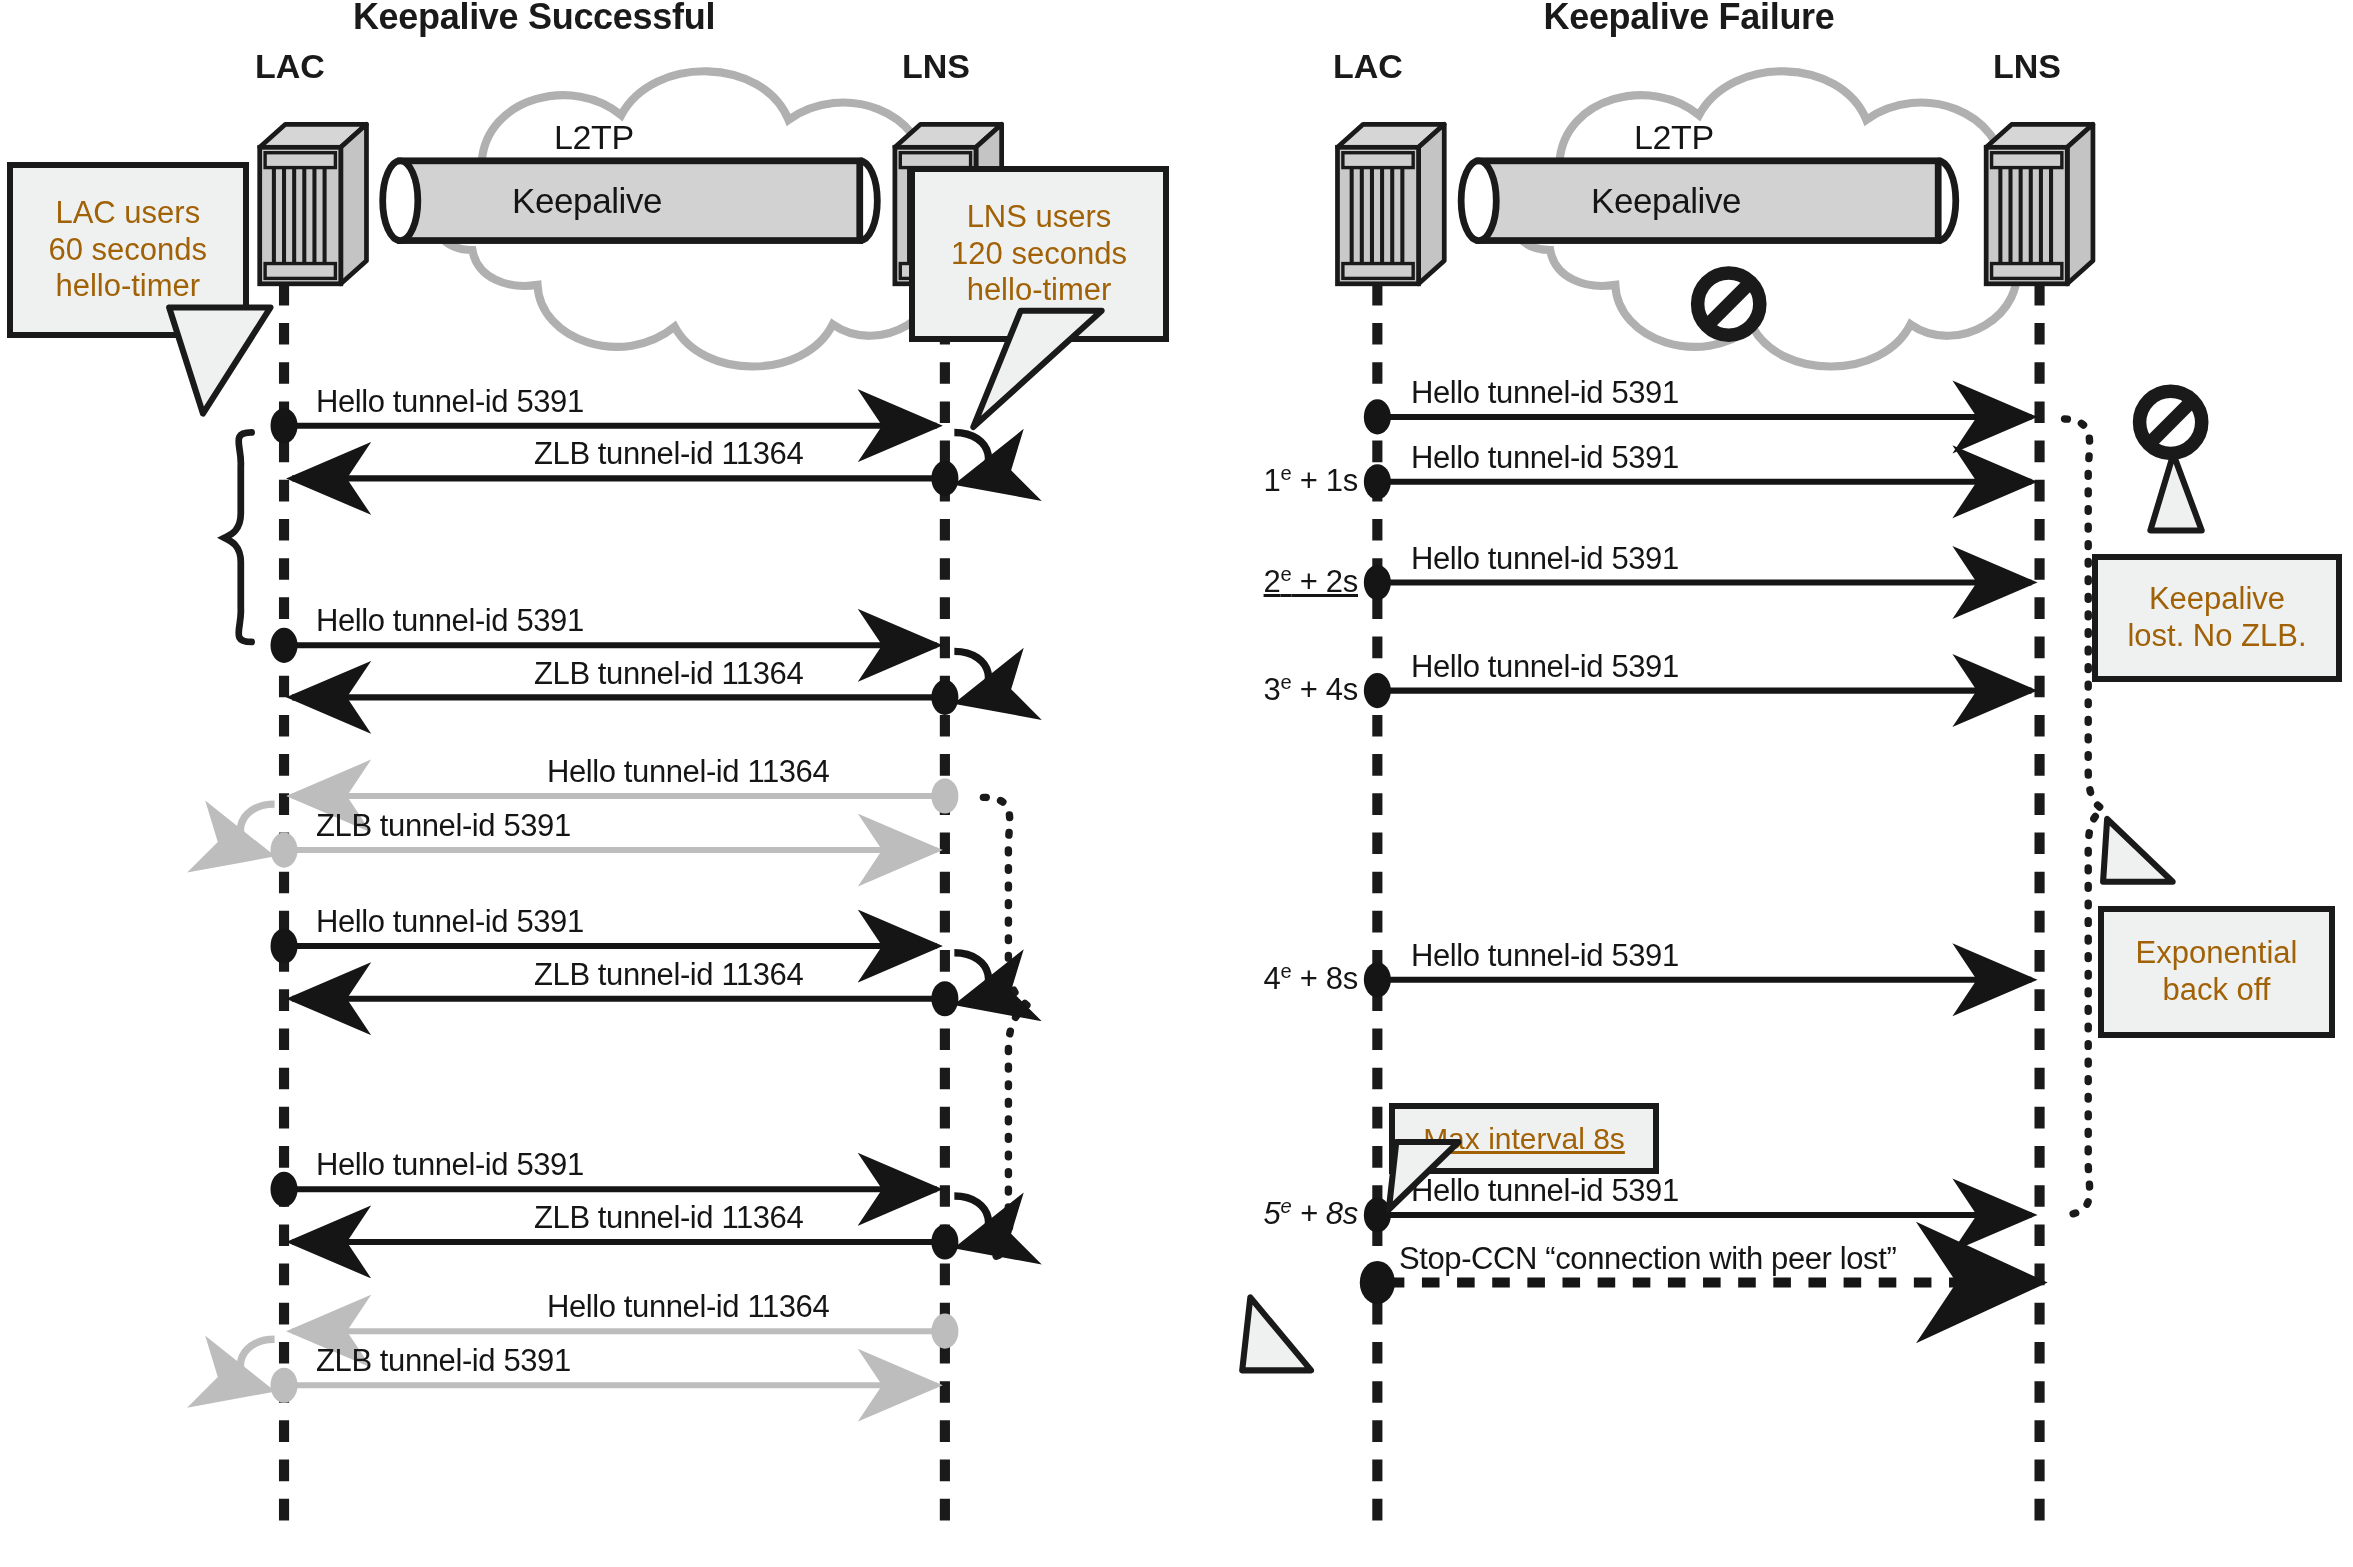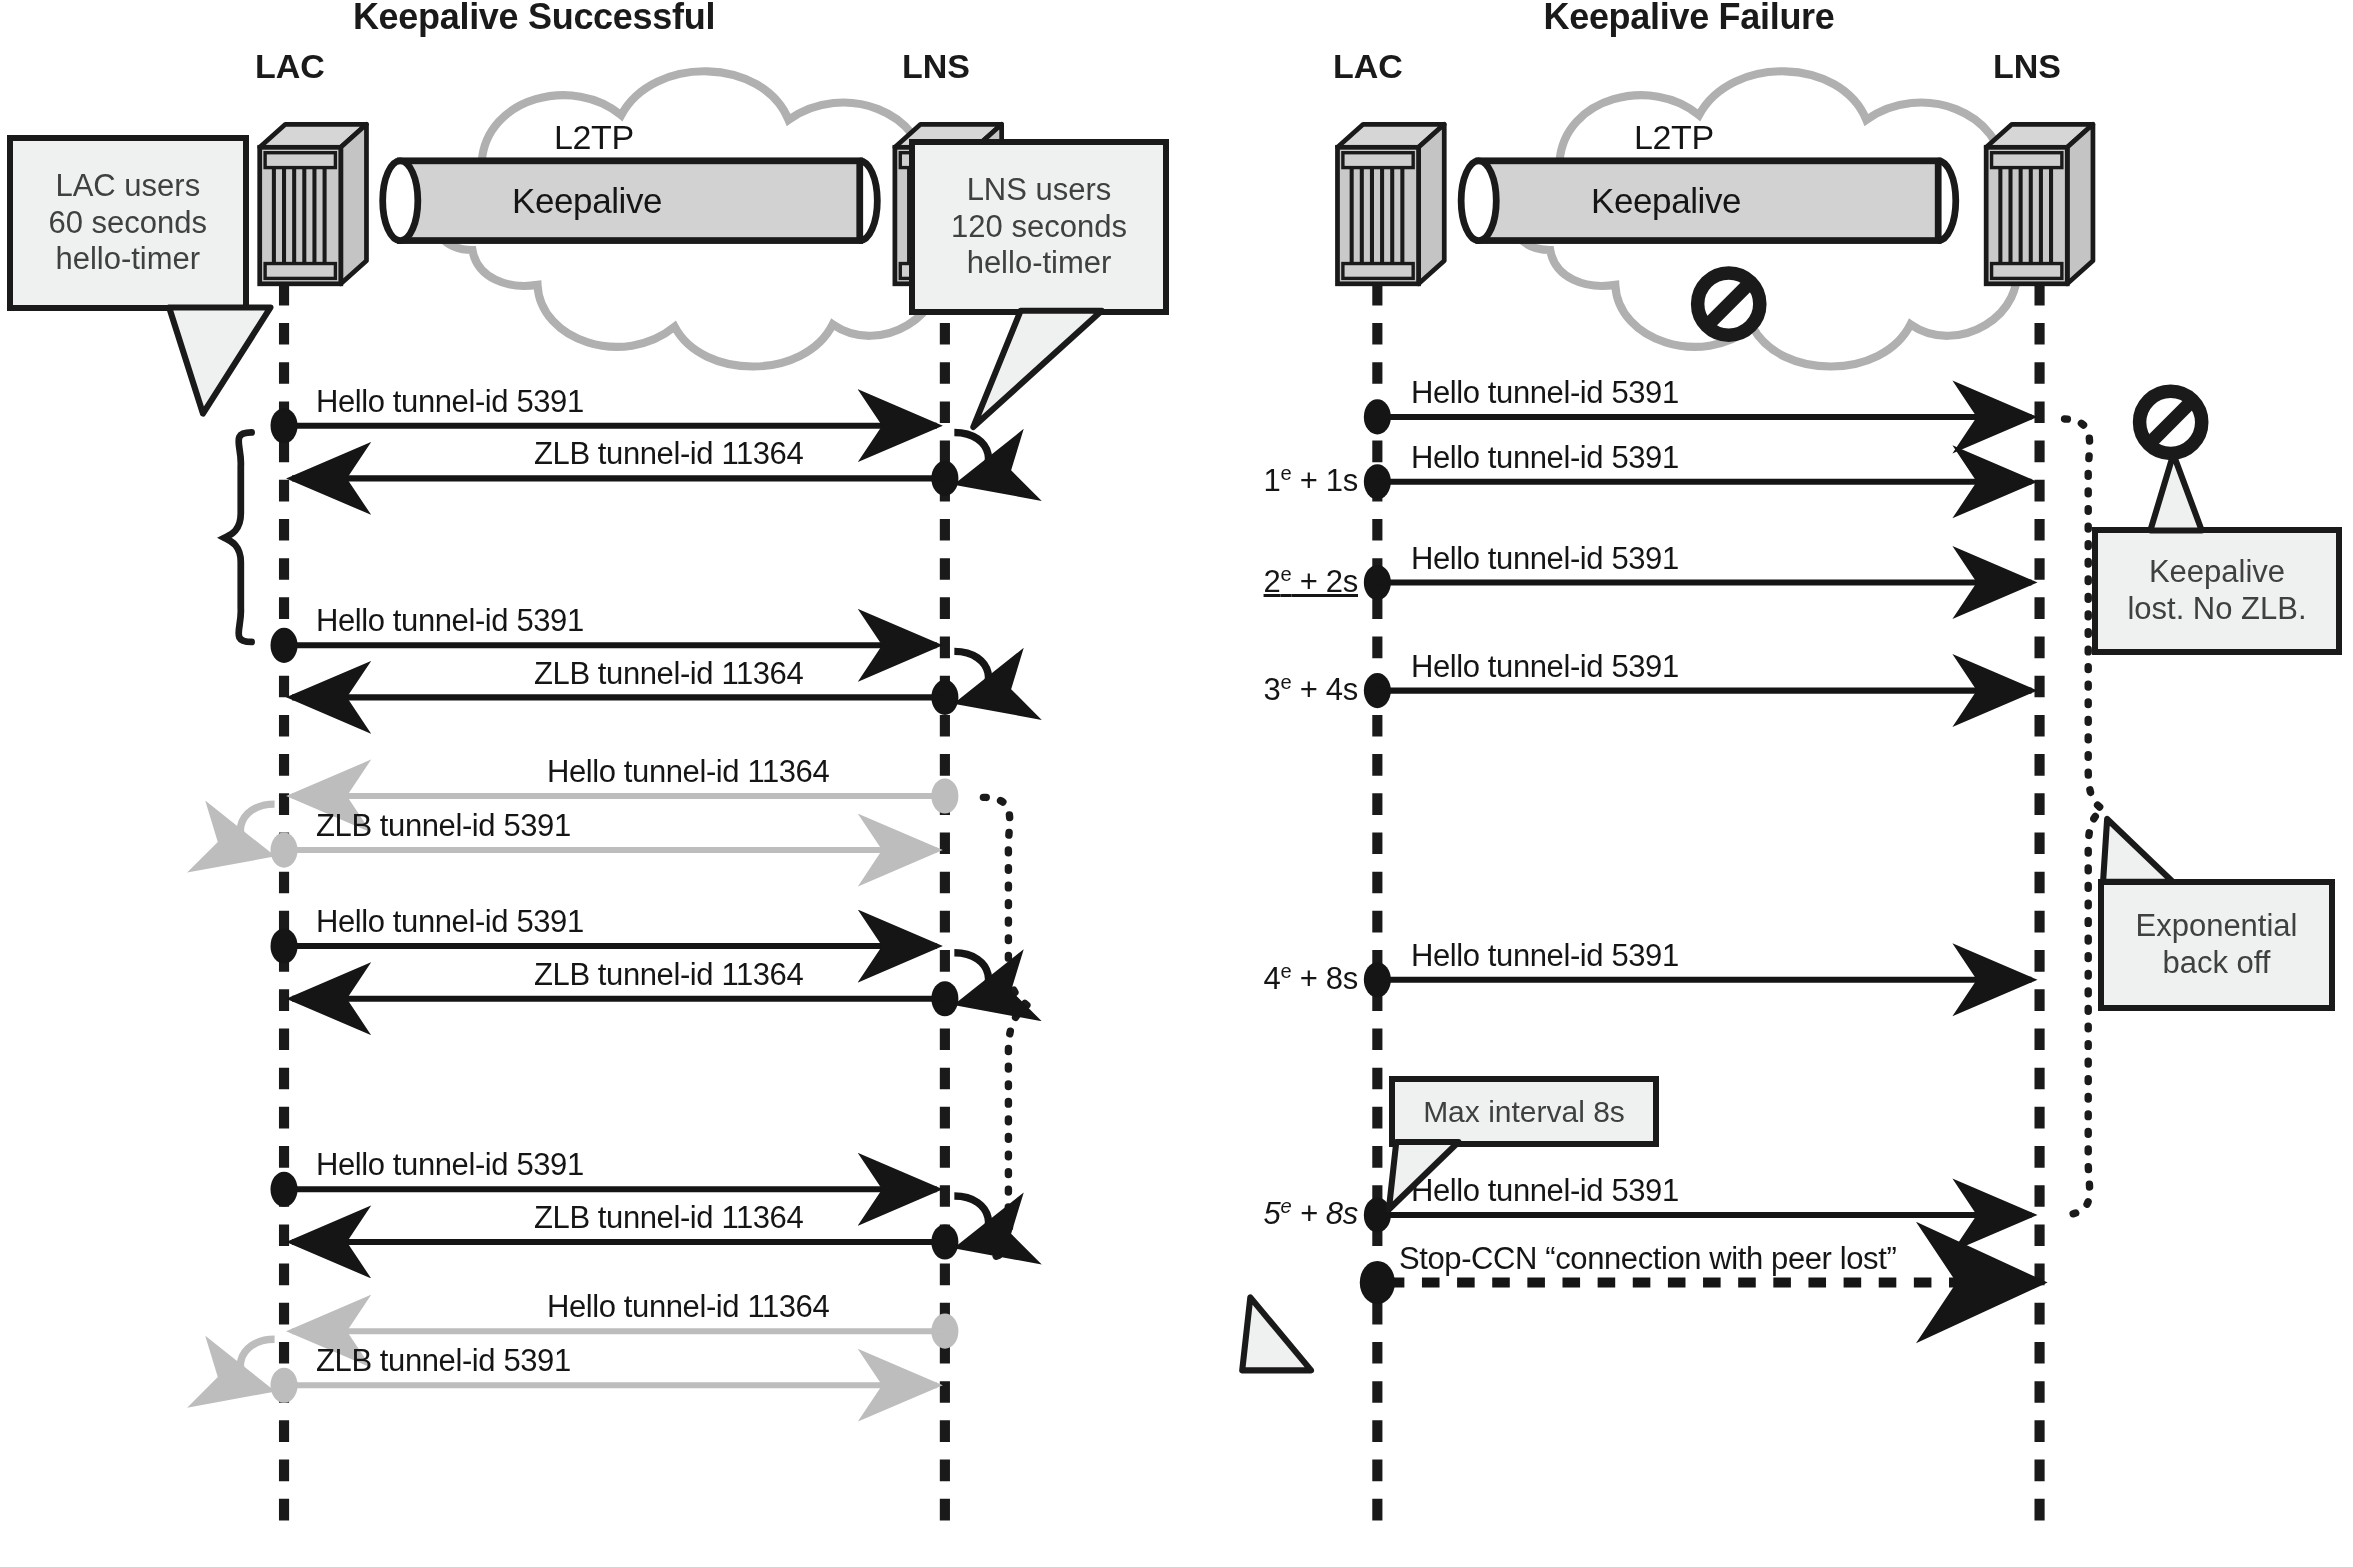--- a/index.html
+++ b/index.html
@@ -45,31 +45,32 @@
     color: #151515;
     white-space: nowrap;
     text-align: right;
     letter-spacing: -0.3px;
   }
   .time-label sup { font-size: 0.65em; }
   .callout {
     position: absolute;
     background: #eff1f0;
     border: 6px solid #1a1a1a;
-    color: #404040;
+    color: #a16207;
     font-size: 31px;
     line-height: 1.18;
     text-align: center;
     display: flex;
     align-items: center;
     justify-content: center;
     padding: 4px 9.5px;
     z-index: 30;
-  }
-  .callout.small { font-size: 30px; }
+    margin-top: 27px;
+  }
+  .callout.small { font-size: 30px; text-decoration: underline; }
   .figid {
     position: absolute;
     font-family: "Liberation Serif", serif;
     font-style: italic;
     font-size: 27px;
     color: #1a1a1a;
   }
   svg.layer {
     position: absolute;
     left: 0; top: 0;

